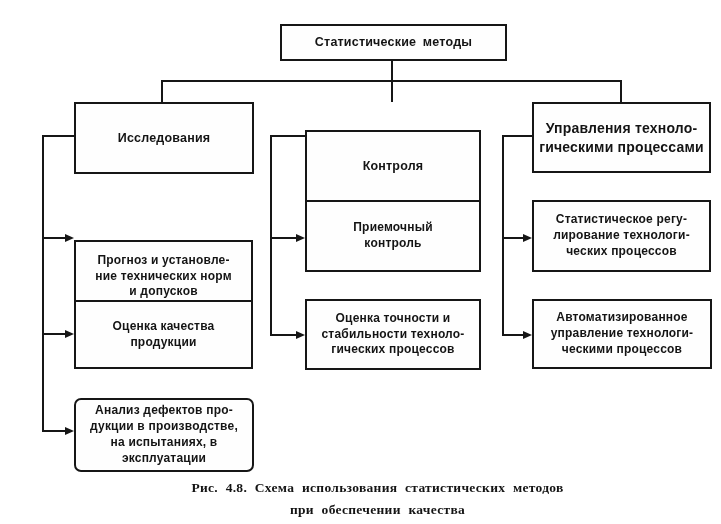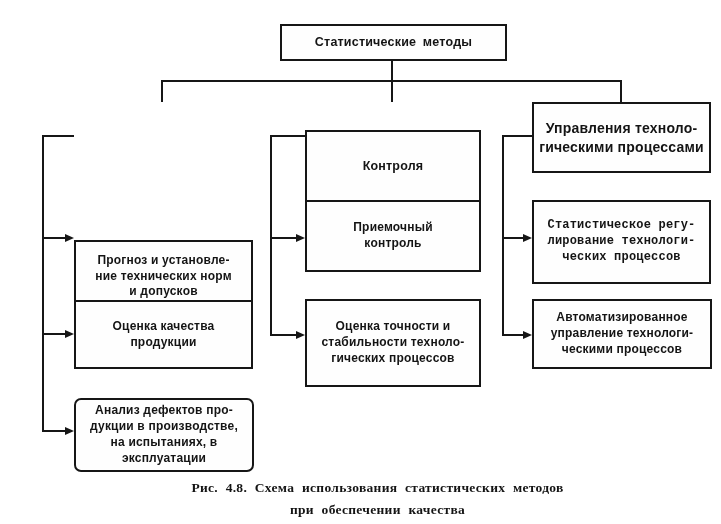--- a/index.html
+++ b/index.html
@@ -27,23 +27,23 @@
     color: #141414;
     letter-spacing: 0.2px;
     padding: 2px 4px;
   }
   .root-box  { left: 263px; top: 24px;  width: 227px; height: 37px; font-size: 12.5px; word-spacing: 3px; }
   .hdr-1     { left: 57px;  top: 102px; width: 180px; height: 72px; font-size: 12.5px; }
   .hdr-2     { left: 288px; top: 102px; width: 176px; height: 72px; font-size: 12.5px; margin-top: 28px; }
   .hdr-3     { left: 515px; top: 102px; width: 179px; height: 71px; font-size: 14px; }
   .c1-i1     { left: 57px;  top: 200px; width: 179px; height: 73px; margin-top: 40px; }
   .c2-i1     { left: 288px; top: 200px; width: 176px; height: 72px; }
-  .c3-i1     { left: 515px; top: 200px; width: 179px; height: 84px; font-family: Liberation Mono, monospace; }
+  .c3-i1     { left: 515px; top: 200px; width: 179px; height: 72px; }
   .c1-i2     { left: 57px;  top: 300px; width: 179px; height: 69px; }
-  .c2-i2     { left: 288px; top: 299px; width: 176px; height: 88px; }
+  .c2-i2     { left: 288px; top: 299px; width: 176px; height: 71px; }
   .c3-i2     { left: 515px; top: 299px; width: 180px; height: 70px; }
   .c1-i3     { left: 57px;  top: 398px; width: 180px; height: 74px; border-radius: 7px; }
   .ln { position: absolute; background: #161616; }
   .ah {
     position: absolute; width: 0; height: 0;
     border-top: 4px solid transparent;
     border-bottom: 4px solid transparent;
     border-left: 9px solid #161616;
   }
   .caption {
@@ -89,20 +89,21 @@
   <div class="ln" style="left:253px; top:334px; width:26px; height:2px;"></div>
   <div class="ah" style="left:279px; top:331px;"></div>
 
   <div class="ln" style="left:485px; top:135px; width:30px; height:2px;"></div>
   <div class="ln" style="left:485px; top:135px; width:2px; height:201px;"></div>
   <div class="ln" style="left:485px; top:237px; width:21px; height:2px;"></div>
   <div class="ah" style="left:506px; top:234px;"></div>
   <div class="ln" style="left:485px; top:334px; width:21px; height:2px;"></div>
   <div class="ah" style="left:506px; top:331px;"></div>
 
+  <div class="box hdr-1">Исследования</div>
   <div class="box hdr-2">Контроля</div>
   <div class="box hdr-3">Управления техноло-
 гическими процессами</div>
 
   <div class="box c1-i1">Прогноз и установле-
 ние технических норм
 и допусков</div>
   <div class="box c1-i2">Оценка качества
 продукции</div>
   <div class="box c1-i3">Анализ дефектов про-

